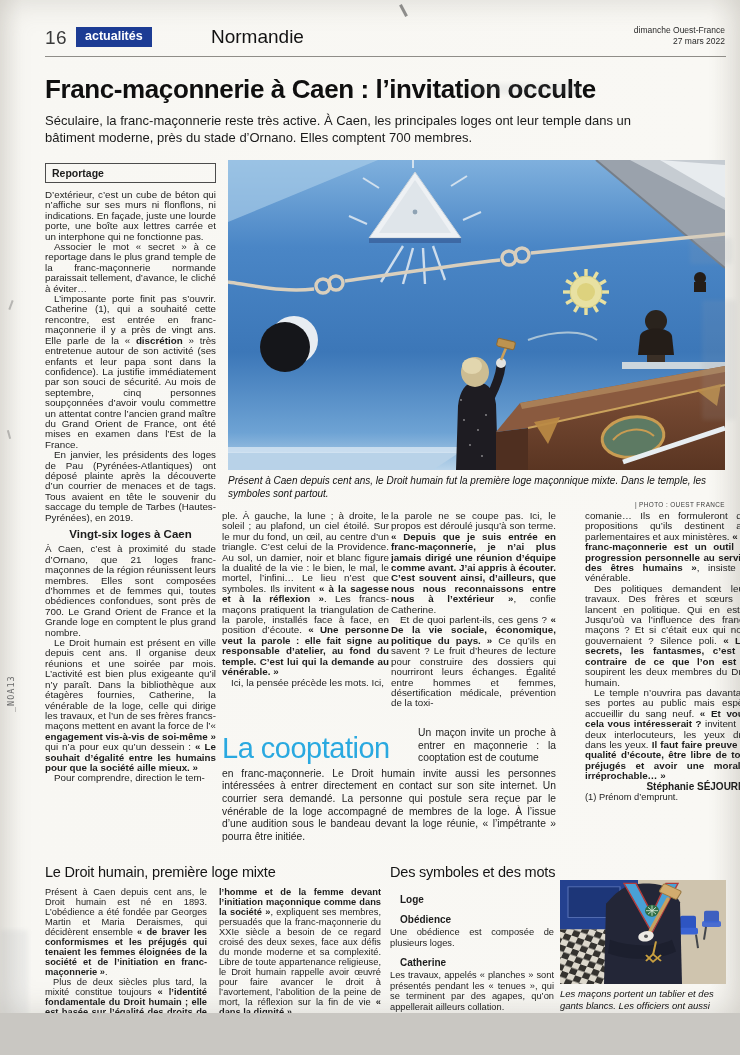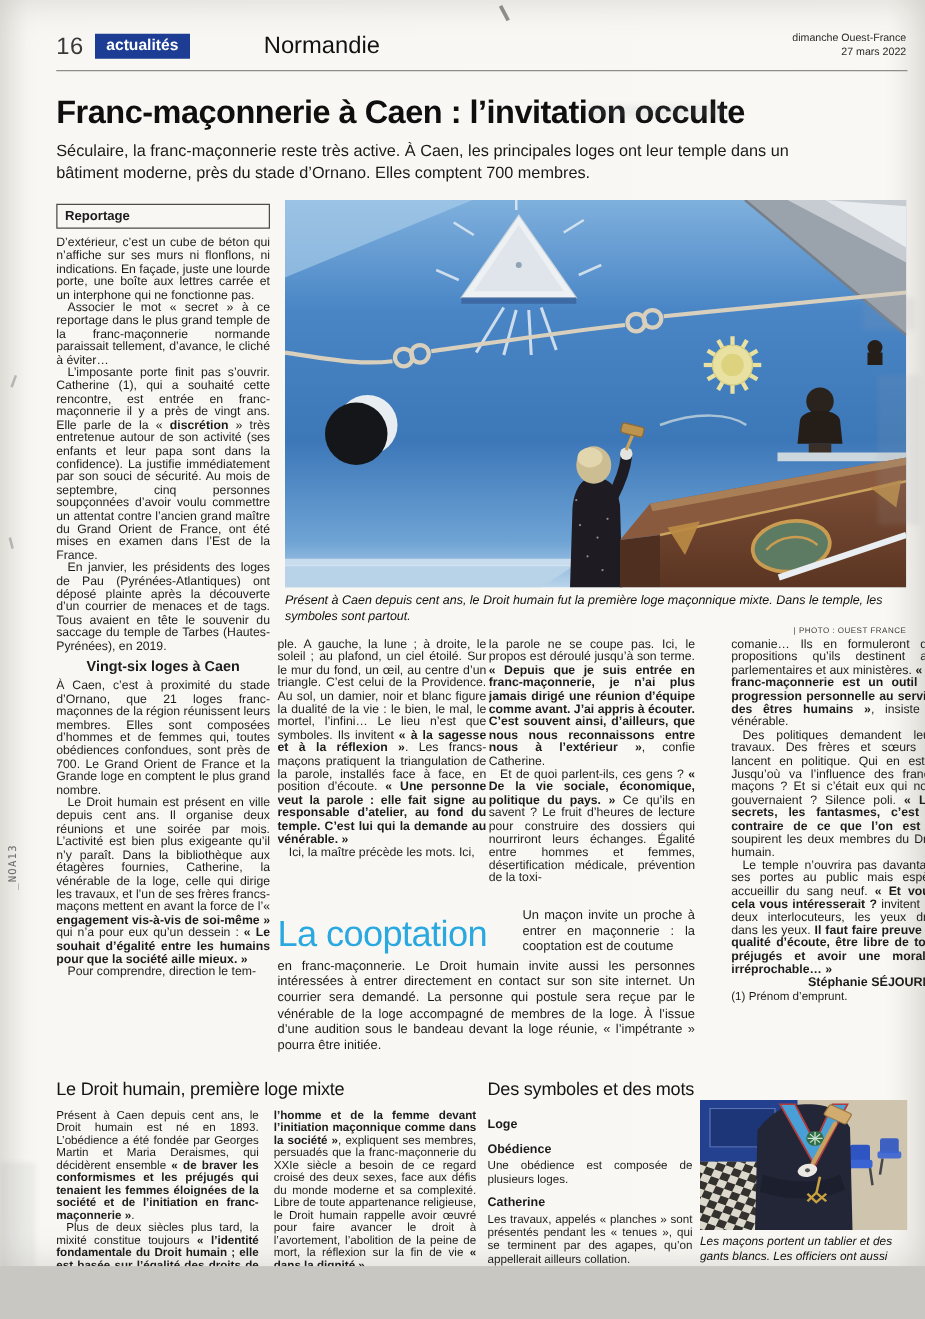--- a/index.html
+++ b/index.html
@@ -38,21 +38,21 @@
   .coop-title{flex:none;width:196px;font-size:29px;letter-spacing:-.5px;
     color:var(--cooptation_blue,#2aa9e0);line-height:1;padding-top:7px;}
   .coop-intro{flex:1;font-size:10.3px;line-height:12.6px;text-align:justify;hyphens:auto;}
   .coop-body{font-size:10.3px;line-height:12.6px;text-align:justify;margin-top:3px;hyphens:auto;}
   
   .subhead2{font-size:14.5px;letter-spacing:-.2px;color:#141414;margin:0 0 7px;font-weight:normal;}
   .bl-text{column-count:2;column-gap:12px;font-size:9.3px;line-height:10px;text-align:justify;
     hyphens:auto;height:152px;overflow:hidden;}
   .bl-text p{margin:0;text-indent:8px;}
   .bl-text p:first-child{text-indent:0;}
-  .term{font-weight:bold;font-size:10px;margin:9px 0 2px;}
+  .term{font-weight:bold;font-size:10px;margin:9px 10px 2px;}
   .def{font-size:9.3px;line-height:10.6px;text-align:justify;hyphens:auto;margin:0;}
   
   .margin-note{font-size:8.5px;color:#6a6a6a;letter-spacing:1px;transform:rotate(-90deg);
     transform-origin:left top;font-family:"DejaVu Sans Mono",monospace;}
   .ghost{position:absolute;background:#9aa0a8;opacity:.13;filter:blur(2px);border-radius:2px;}
   .penmark{position:absolute;background:#3c3c3c;opacity:.55;}
 </style>
 </head>
 <body>
 
@@ -201,21 +201,21 @@
     </svg>
   </div>
 
   <div class="abs" style="left:228px;top:475px;width:497px;">
     <div class="caption">Présent à Caen depuis cent ans, le Droit humain fut la première loge maçonnique mixte. Dans le temple, les symboles sont partout.</div>
     <div class="credit">| PHOTO : OUEST FRANCE</div>
   </div>
 
   <div class="abs colbody" style="left:222px;top:511px;width:167px;height:214px;">
     <p><span>ple. À gauche, la lune ; à droite, le soleil ; au plafond, un ciel étoilé. Sur le mur du fond, un œil, au centre d’un triangle. C’est celui de la Providence. Au sol, un damier, noir et blanc figure la dualité de la vie : le bien, le mal, le mortel, l’infini… Le lieu n’est que symboles. Ils invitent </span><span class="b">« à la sagesse et à la réflexion »</span><span>. Les francs-maçons pratiquent la triangulation de la parole, installés face à face, en position d’écoute. </span><span class="b">« Une personne veut la parole : elle fait signe au responsable d’atelier, au fond du temple. C’est lui qui la demande au vénérable. »</span></p>
-    <p>Ici, la maître précède les mots. Ici,</p>
+    <p>Ici, la pensée précède les mots. Ici,</p>
   </div>
   <div class="abs colbody" style="left:391px;top:511px;width:165px;height:210px;">
     <p><span>la parole ne se coupe pas. Ici, le propos est déroulé jusqu’à son terme. </span><span class="b">« Depuis que je suis entrée en franc-maçonnerie, je n’ai plus jamais dirigé une réunion d’équipe comme avant. J’ai appris à écouter. C’est souvent ainsi, d’ailleurs, que nous nous reconnaissons entre nous à l’extérieur »</span><span>, confie Catherine.</span></p>
     <p><span>Et de quoi parlent-ils, ces gens ? </span><span class="b">« De la vie sociale, économique, politique du pays. »</span><span> Ce qu’ils en savent ? Le fruit d’heures de lecture pour construire des dossiers qui nourriront leurs échanges. Égalité entre hommes et femmes, désertification médicale, prévention de la toxi-</span></p>
   </div>
   <div class="abs colbody" style="left:585px;top:511px;width:167px;height:344px;">
     <p><span>comanie… Ils en formuleront des propositions qu’ils destinent aux parlementaires et aux ministères. </span><span class="b">« La franc-maçonnerie est un outil de progression personnelle au service des êtres humains »</span><span>, insiste la vénérable.</span></p>
     <p><span>Des politiques demandent leurs travaux. Des frères et sœurs se lancent en politique. Qui en est ? Jusqu’où va l’influence des francs-maçons ? Et si c’était eux qui nous gouvernaient ? Silence poli. </span><span class="b">« Les secrets, les fantasmes, c’est le contraire de ce que l’on est »</span><span>, soupirent les deux membres du Droit humain.</span></p>
     <p><span>Le temple n’ouvrira pas davantage ses portes au public mais espère accueillir du sang neuf. </span><span class="b">« Et vous, cela vous intéresserait ?</span><span> invitent les deux interlocuteurs, les yeux droit dans les yeux. </span><span class="b">Il faut faire preuve de qualité d’écoute, être libre de tous préjugés et avoir une moralité irréprochable… »</span></p>
     <p class="byline">Stéphanie SÉJOURNÉ</p>

